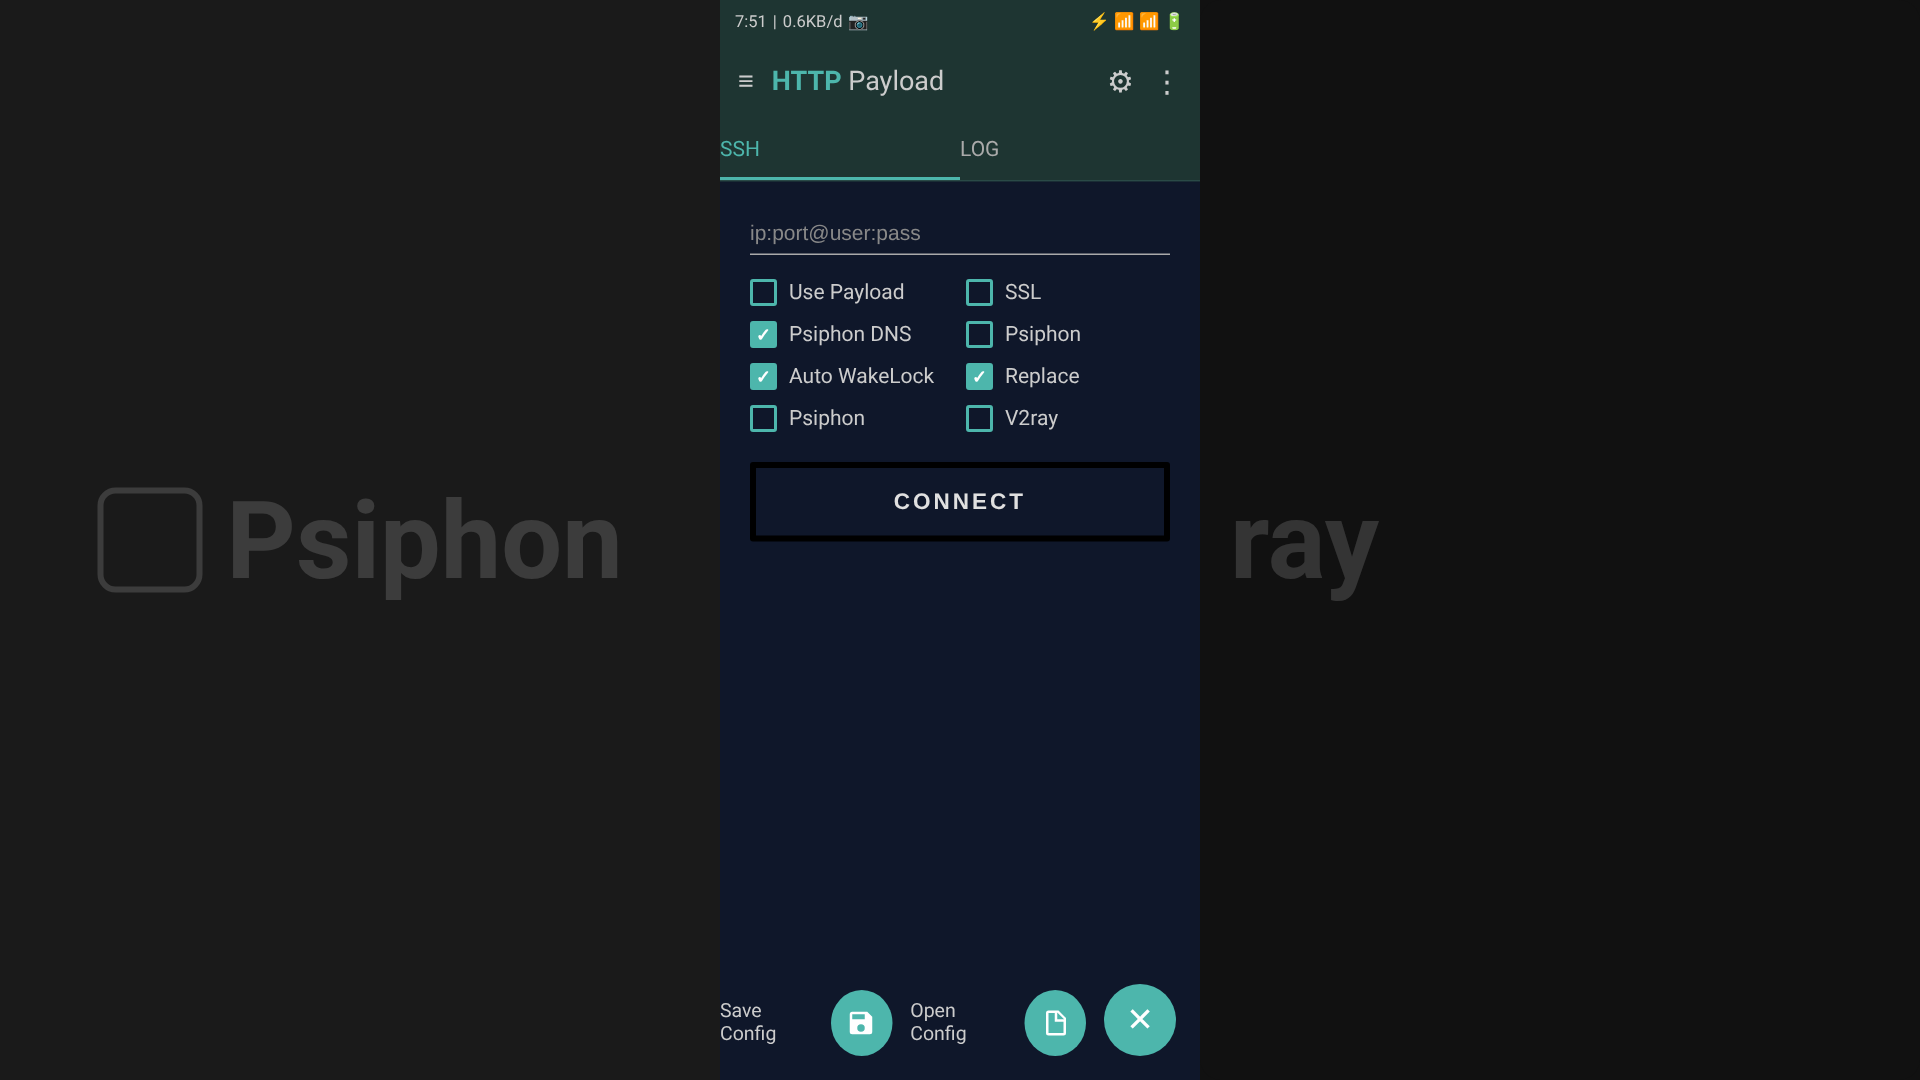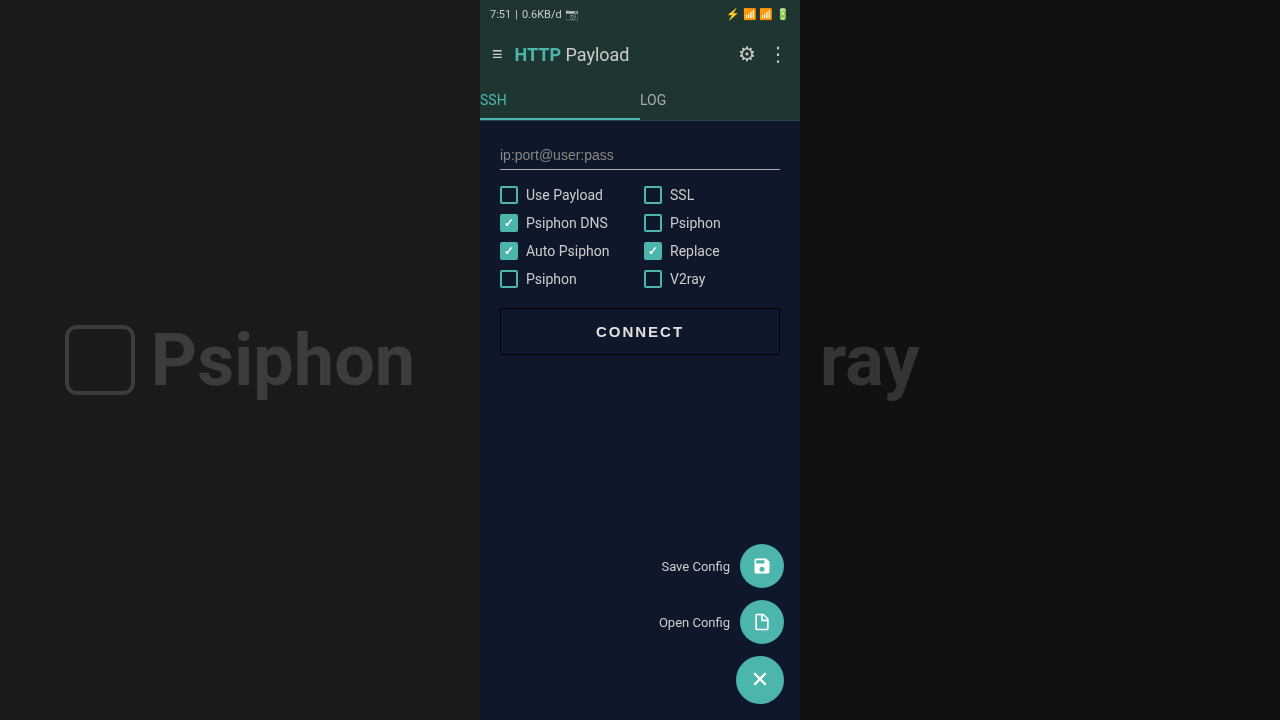--- a/index.html
+++ b/index.html
@@ -226,36 +226,35 @@
     .checkbox-label {
       font-size: 14px;
       color: #ccc;
     }
 
     
     .connect-btn {
       width: 100%;
       padding: 14px;
       background: transparent;
-      border: 1px solid #000000;
+      border: 4px solid #000000;
       color: #e0e0e0;
       font-size: 15px;
       font-weight: bold;
       letter-spacing: 2px;
       cursor: pointer;
       border-radius: 2px;
     }
 
     
     .fab-area {
       position: absolute;
       bottom: 16px;
       right: 16px;
       display: flex;
-      flex-direction: column;
       align-items: flex-end;
       gap: 12px;
     }
 
     .fab-row {
       display: flex;
       align-items: center;
       gap: 10px;
     }
 
@@ -362,21 +361,21 @@
         <span class="checkbox-label">Psiphon DNS</span>
       </div>
 
       <div class="checkbox-item">
         <div class="checkbox-box unchecked"></div>
         <span class="checkbox-label">Psiphon</span>
       </div>
 
       <div class="checkbox-item">
         <div class="checkbox-box checked"></div>
-        <span class="checkbox-label">Auto Psiphon</span>
+        <span class="checkbox-label">Auto WakeLock</span>
       </div>
 
       <div class="checkbox-item">
         <div class="checkbox-box checked"></div>
         <span class="checkbox-label">Replace</span>
       </div>
 
       <div class="checkbox-item">
         <div class="checkbox-box unchecked"></div>
         <span class="checkbox-label">Psiphon</span>

